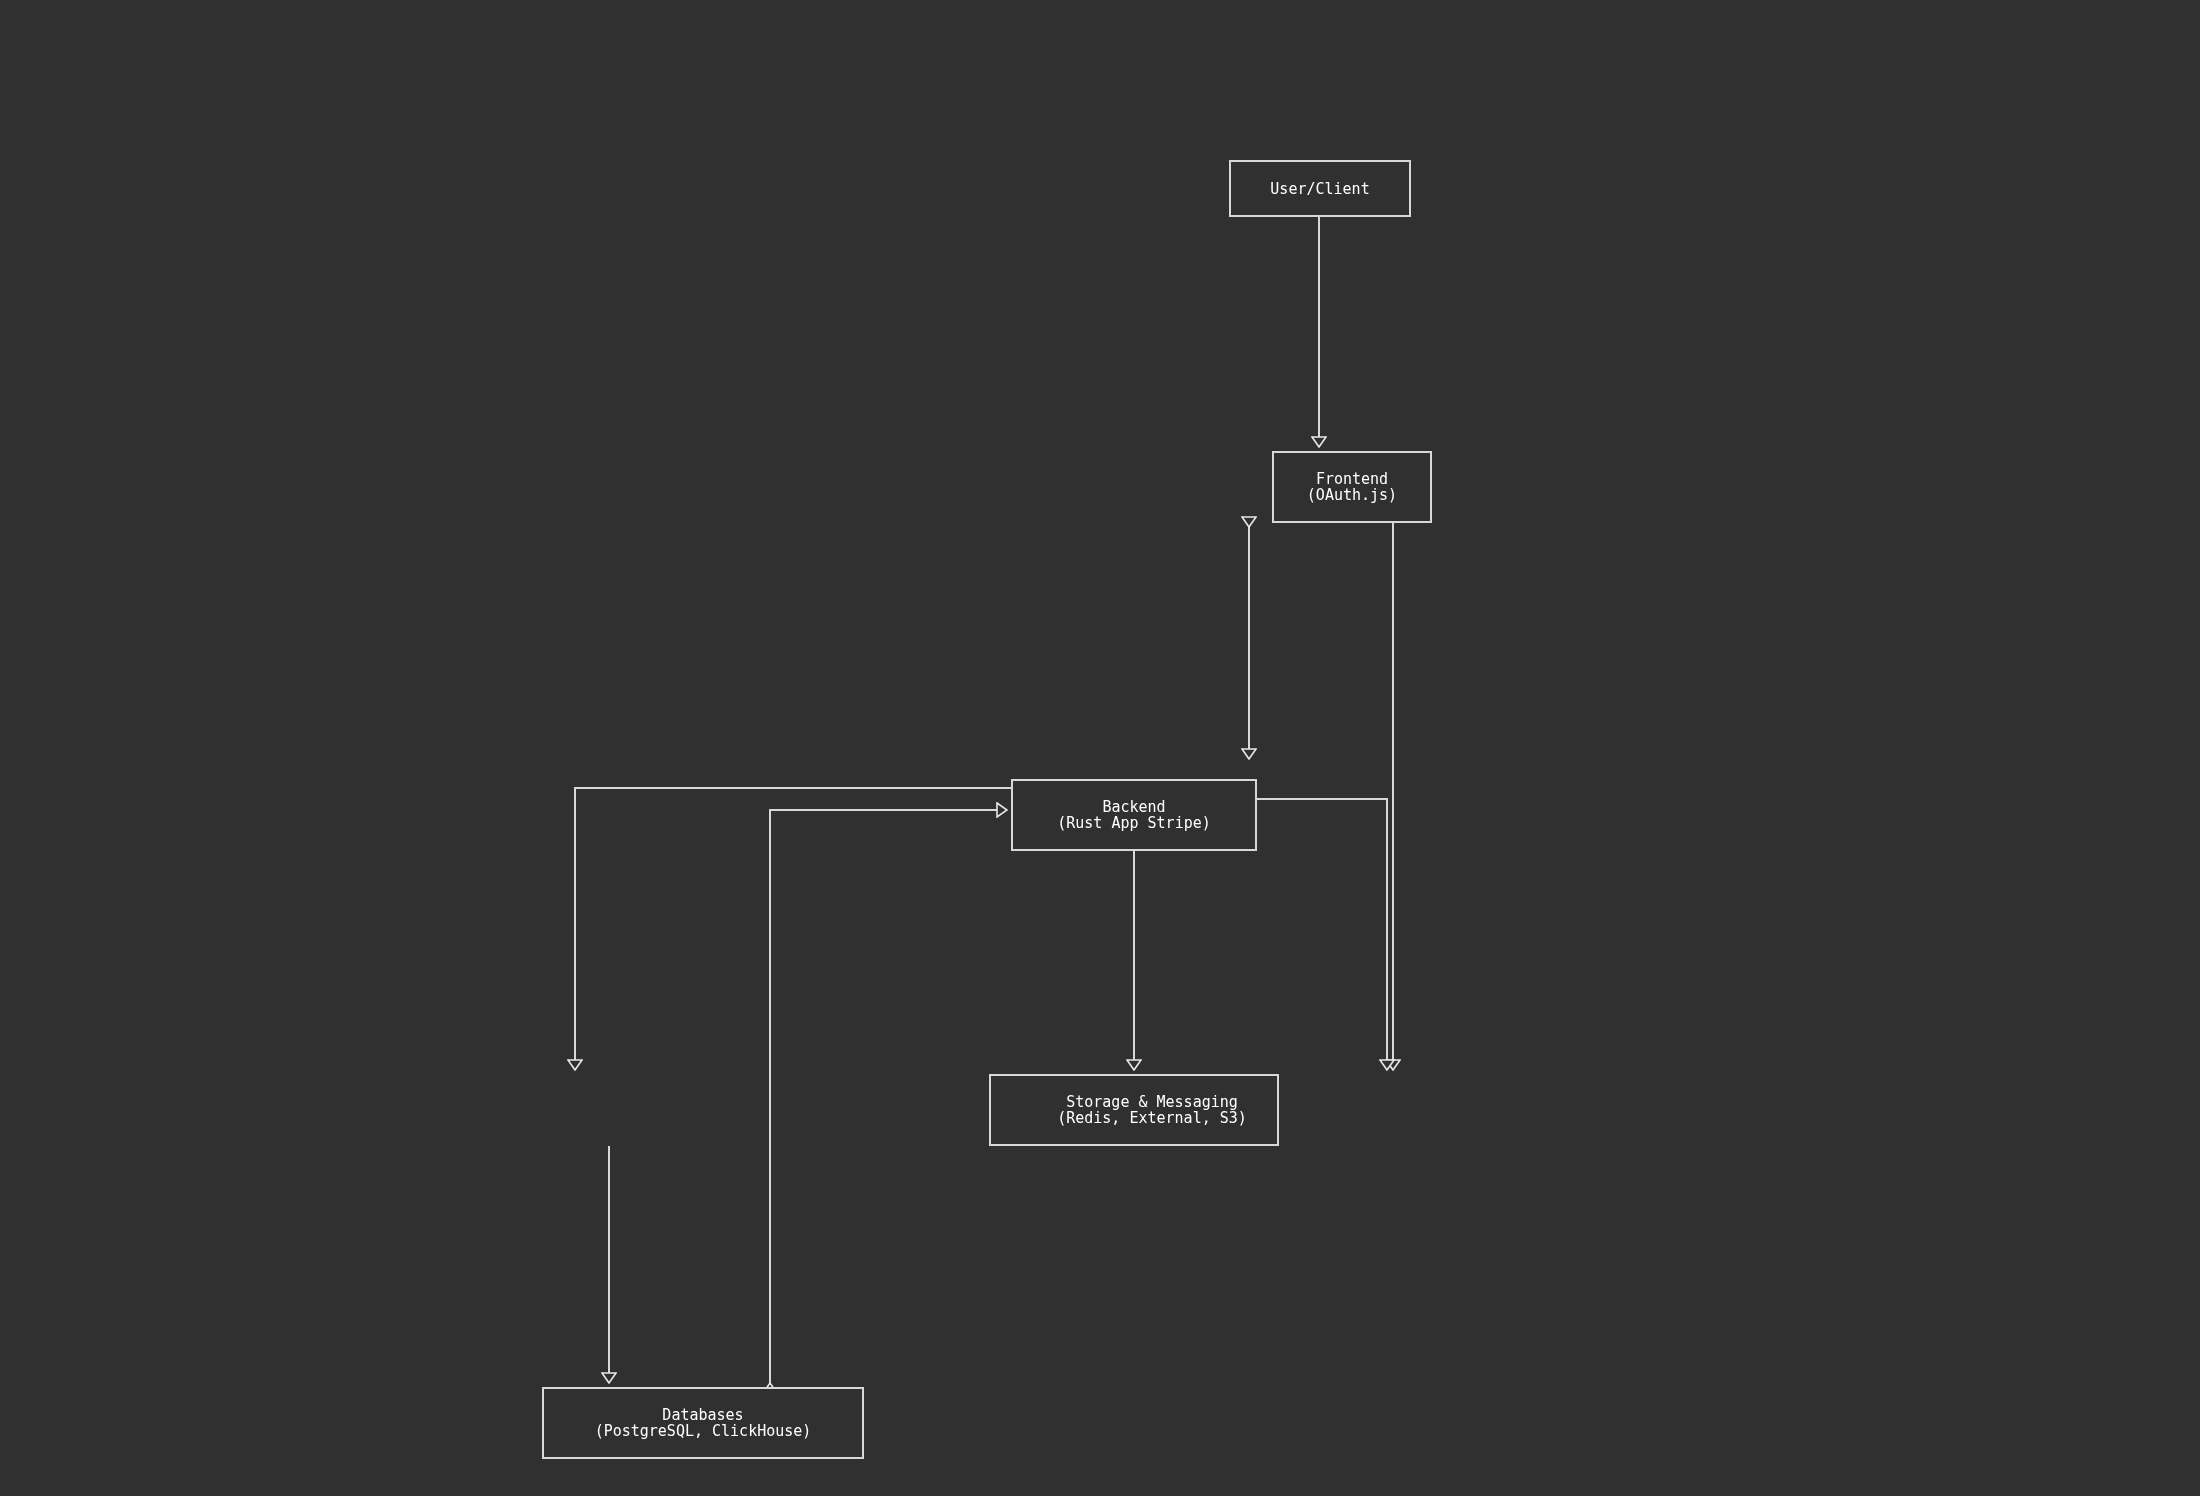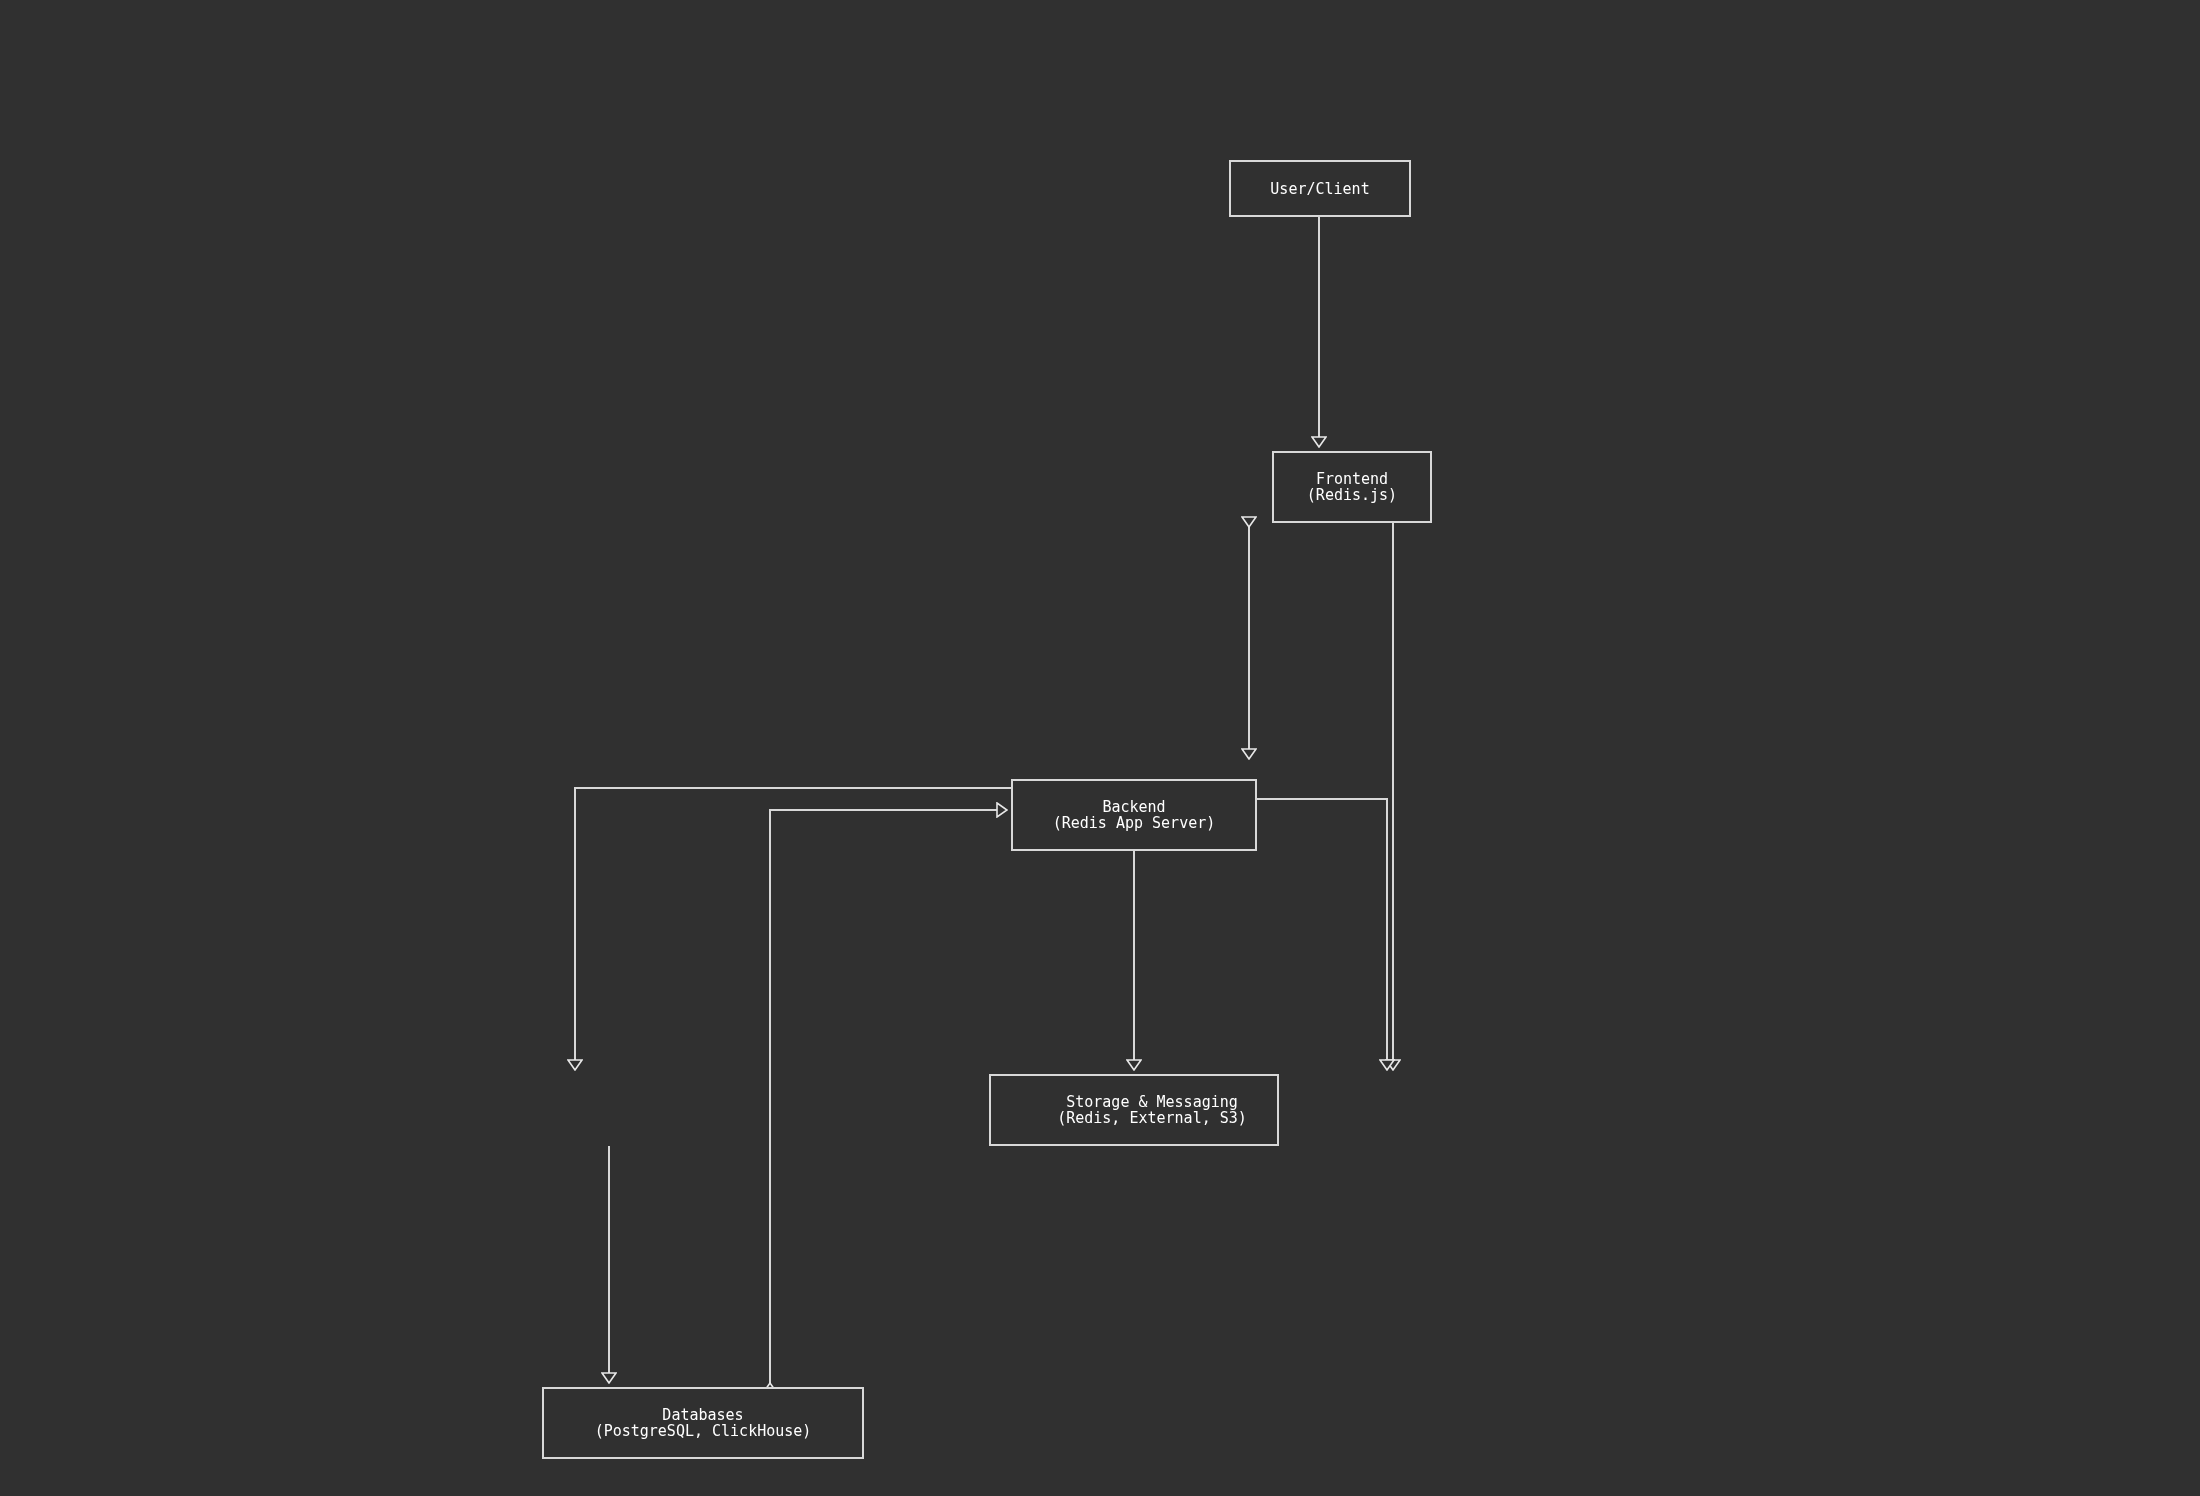--- a/index.html
+++ b/index.html
@@ -68,26 +68,26 @@
       <path d="M609,1146 L609,1383" marker-end="url(#arr)"></path>
     </g>
   </svg>
 
   <div class="node" style="left:1229px;top:160px;width:182px;height:57px;">
     <span>User/Client</span>
   </div>
 
   <div class="node" style="left:1240px;top:451px;width:160px;height:72px;margin-left:32px;">
     <span>Frontend</span>
-    <span>(Redis.js)</span>
+    <span>(OAuth.js)</span>
   </div>
 
   <div class="node" style="left:1011px;top:763px;width:246px;height:72px;margin-top:16px;">
     <span>Backend</span>
-    <span>(Redis App Server)</span>
+    <span>(Rust App Stripe)</span>
   </div>
 
 
   <div class="node" style="left:989px;top:1074px;width:290px;height:72px;padding-left:36px;">
     <span>Storage &amp; Messaging</span>
     <span>(Redis, External, S3)</span>
   </div>
 
 
   <div class="node" style="left:542px;top:1387px;width:322px;height:72px;">

